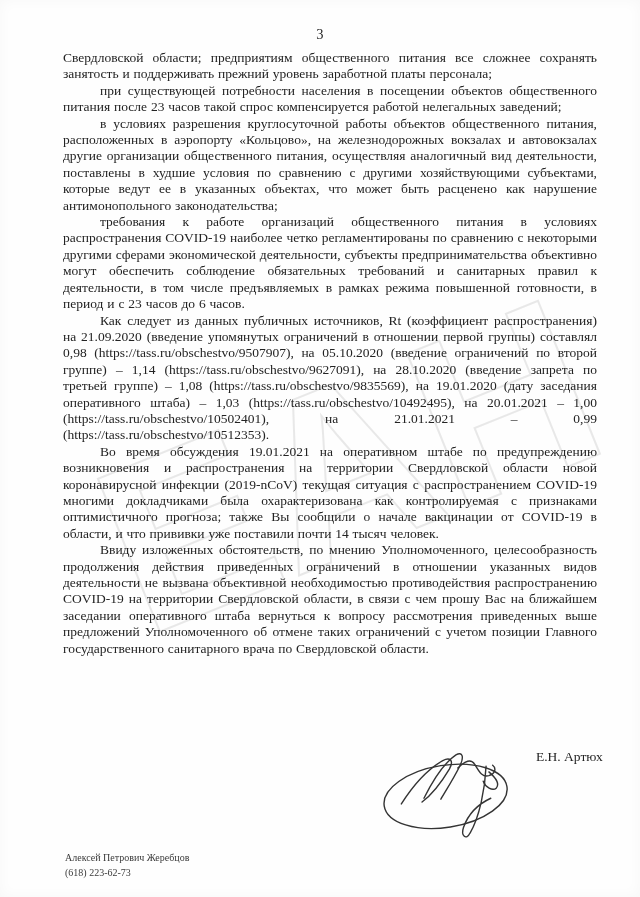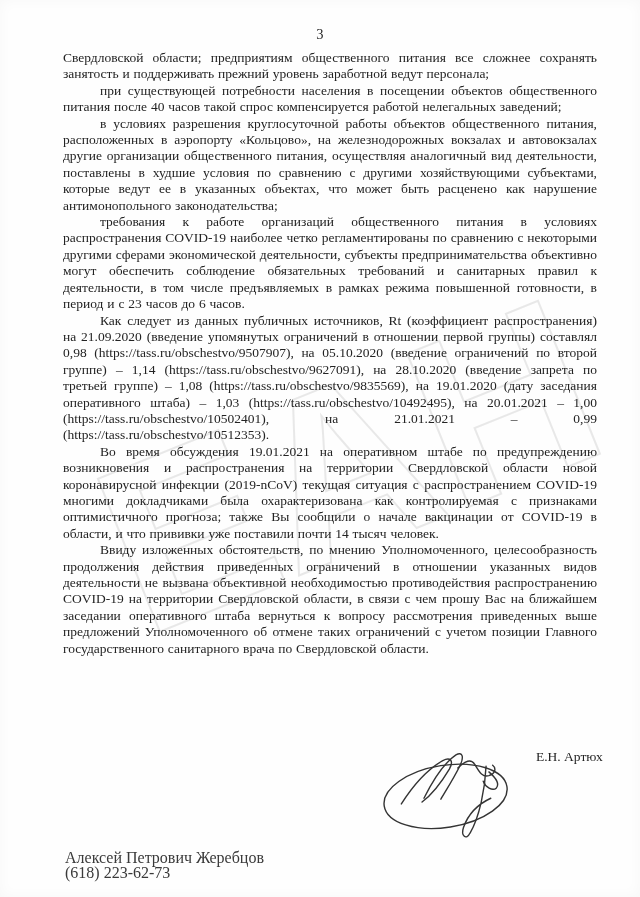--- a/index.html
+++ b/index.html
@@ -69,42 +69,42 @@
   .signature-name {
     position: absolute;
     left: 536px; top: 14px;
     font-size: 13.5px;
     color: #232323;
     white-space: nowrap;
   }
   .footer {
     position: absolute;
     left: 65px; top: 851px;
-    font-size: 16px;
+    font-size: 10px;
     line-height: 14.5px;
     color: #3a3a3a;
   }
 </style>
 </head>
 <body>
 
 <div class="page">
 
   <div class="watermark">
     <svg viewBox="0 0 640 897" aria-hidden="true">
       <text x="95" y="560" transform="rotate(-22 320 470)">ЕАН</text>
     </svg>
   </div>
 
   <div class="content">
     <div class="page-number">3</div>
 
     <div class="body-text">
-      <p class="no-indent">Свердловской области; предприятиям общественного питания все сложнее сохранять занятость и поддерживать прежний уровень заработной ведут персонала;</p>
-      <p>при существующей потребности населения в посещении объектов общественного питания после 40 часов такой спрос компенсируется работой нелегальных заведений;</p>
+      <p class="no-indent">Свердловской области; предприятиям общественного питания все сложнее сохранять занятость и поддерживать прежний уровень заработной платы персонала;</p>
+      <p>при существующей потребности населения в посещении объектов общественного питания после 23 часов такой спрос компенсируется работой нелегальных заведений;</p>
       <p>в условиях разрешения круглосуточной работы объектов общественного питания, расположенных в аэропорту «Кольцово», на железнодорожных вокзалах и автовокзалах другие организации общественного питания, осуществляя аналогичный вид деятельности, поставлены в худшие условия по сравнению с другими хозяйствующими субъектами, которые ведут ее в указанных объектах, что может быть расценено как нарушение антимонопольного законодательства;</p>
       <p>требования к работе организаций общественного питания в условиях распространения COVID-19 наиболее четко регламентированы по сравнению с некоторыми другими сферами экономической деятельности, субъекты предпринимательства объективно могут обеспечить соблюдение обязательных требований и санитарных правил к деятельности, в том числе предъявляемых в рамках режима повышенной готовности, в период и с 23 часов до 6 часов.</p>
       <p>Как следует из данных публичных источников, Rt (коэффициент распространения) на 21.09.2020 (введение упомянутых ограничений в отношении первой группы) составлял 0,98 (https://tass.ru/obschestvo/9507907), на 05.10.2020 (введение ограничений по второй группе) – 1,14 (https://tass.ru/obschestvo/9627091), на 28.10.2020 (введение запрета по третьей группе) – 1,08 (https://tass.ru/obschestvo/9835569), на 19.01.2020 (дату заседания оперативного штаба) – 1,03 (https://tass.ru/obschestvo/10492495), на 20.01.2021 – 1,00 (https://tass.ru/obschestvo/10502401), на 21.01.2021 – 0,99 (https://tass.ru/obschestvo/10512353).</p>
       <p>Во время обсуждения 19.01.2021 на оперативном штабе по предупреждению возникновения и распространения на территории Свердловской области новой коронавирусной инфекции (2019-nCoV) текущая ситуация с распространением COVID-19 многими докладчиками была охарактеризована как контролируемая с признаками оптимистичного прогноза; также Вы сообщили о начале вакцинации от COVID-19 в области, и что прививки уже поставили почти 14 тысяч человек.</p>
       <p>Ввиду изложенных обстоятельств, по мнению Уполномоченного, целесообразность продолжения действия приведенных ограничений в отношении указанных видов деятельности не вызвана объективной необходимостью противодействия распространению COVID-19 на территории Свердловской области, в связи с чем прошу Вас на ближайшем заседании оперативного штаба вернуться к вопросу рассмотрения приведенных выше предложений Уполномоченного об отмене таких ограничений с учетом позиции Главного государственного санитарного врача по Свердловской области.</p>
     </div>
 
     <div class="signature-block">
       <div class="signature-art">
         <svg viewBox="0 0 170 115" aria-hidden="true">

